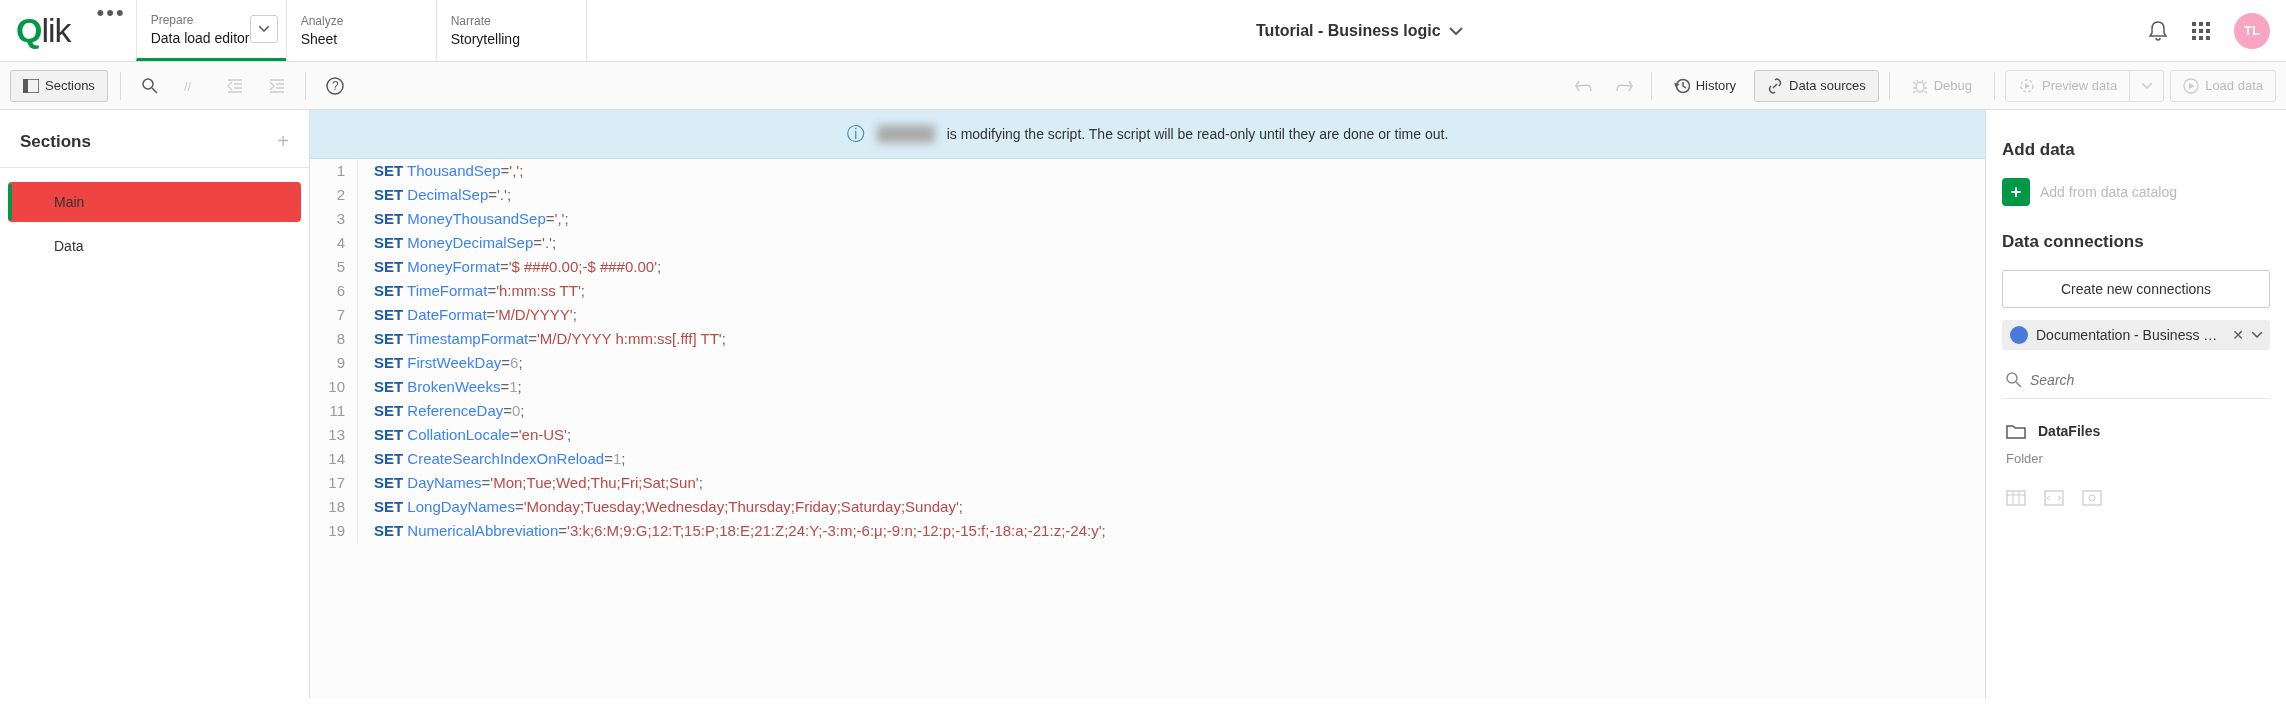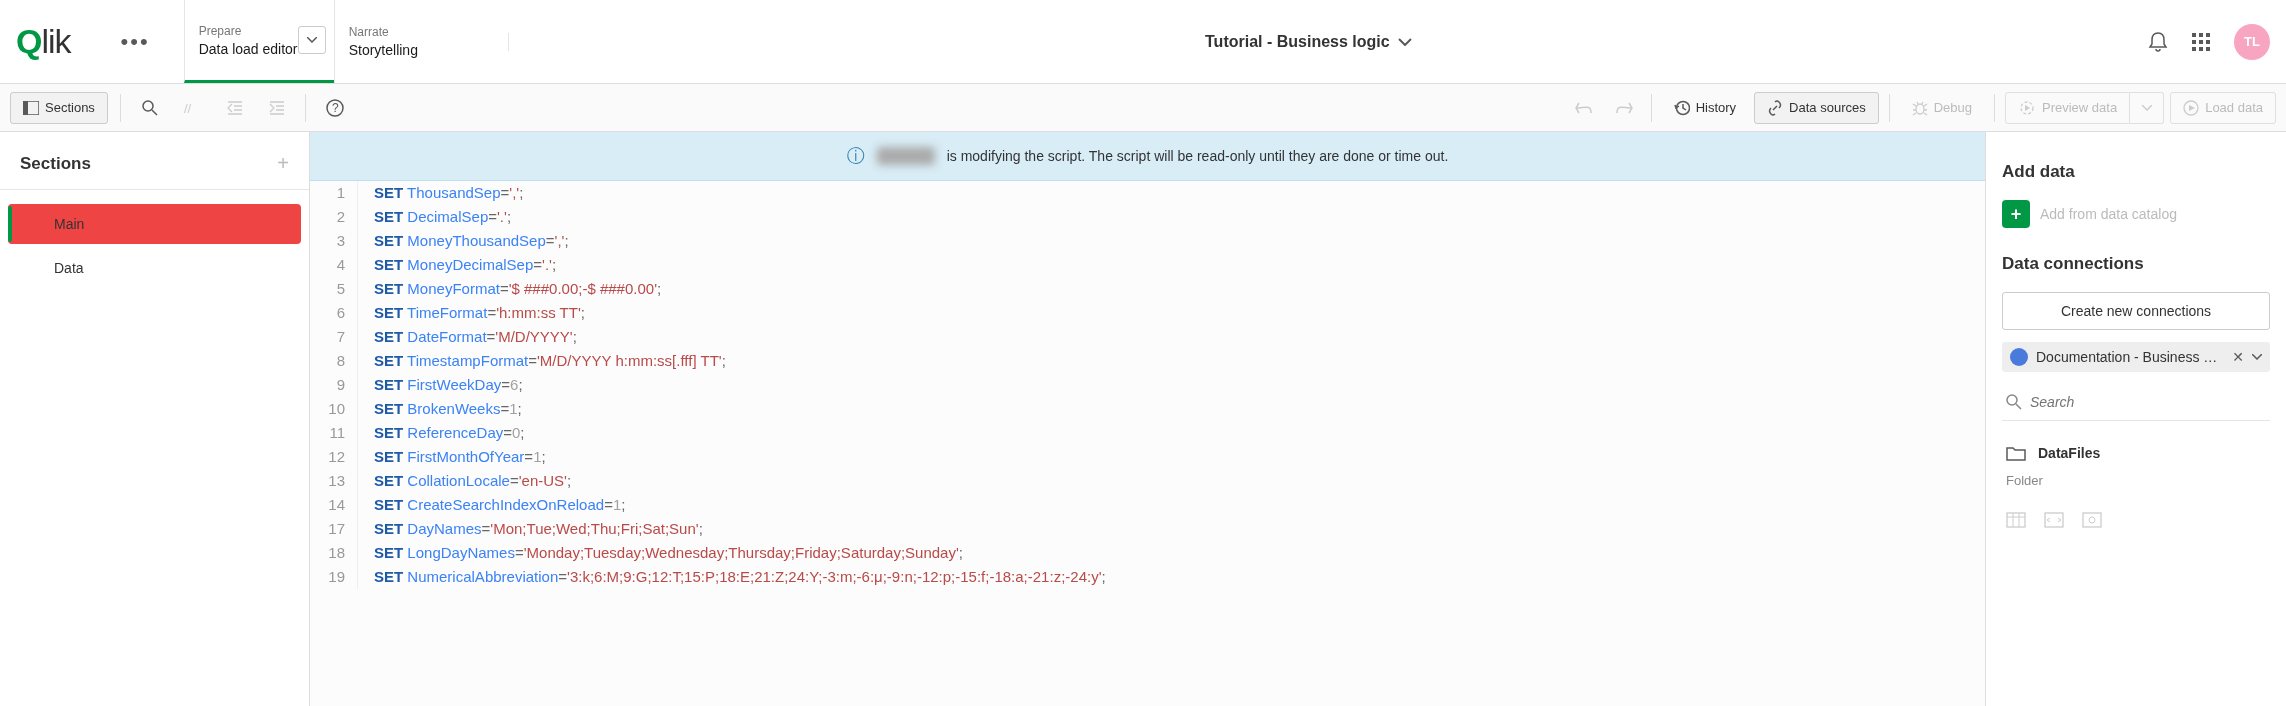--- a/index.html
+++ b/index.html
@@ -1,19 +1,19 @@
 <!DOCTYPE html>
 <html><head>
 <meta charset="utf-8">
 <style>
 * { box-sizing: border-box; margin: 0; padding: 0; font-family: -apple-system, BlinkMacSystemFont, "Segoe UI", Arial, sans-serif; }
 body { width: 2286px; height: 706px; background: #fff; font-size: 14px; color: #333; overflow: hidden; }
 
 
-.header { display: flex; align-items: center; height: 84px; border-bottom: 1px solid #ddd; gap: 24px; }
+.header { display: flex; height: 62px; border-bottom: 1px solid #ddd; }
 .logo { display: flex; align-items: center; padding: 0 16px; }
 .logo-text { font-size: 34px; font-weight: 400; letter-spacing: -1px; }
 .logo-text .q { color: #009845; font-weight: bold; }
 .more-btn { padding: 0 10px; font-size: 22px; letter-spacing: 2px; color: #595959; cursor: pointer; }
 .nav-tabs { display: flex; height: 100%; }
 .nav-tab { display: flex; flex-direction: column; justify-content: center; padding: 0 14px; border-left: 1px solid #e5e5e5; min-width: 150px; position: relative; }
 .nav-tab.active { border-bottom: 3px solid #009845; }
 .nav-tab .nav-label { font-size: 12px; color: #777; }
 .nav-tab .nav-value { font-size: 14px; color: #1a1a1a; margin-top: 3px; font-weight: 500; }
 .nav-tab .chev { position: absolute; right: 8px; width: 28px; height: 28px; border: 1px solid #ccc; border-radius: 3px; display: flex; align-items: center; justify-content: center; font-size: 12px; }
@@ -97,20 +97,24 @@
         <span class="nav-label">Prepare</span>
         <span class="nav-value">Data load editor</span>
       </div>
       <div class="chev">
         <svg width="10" height="6">
             <path d="M0 0 L5 5 L10 0" stroke="#595959" fill="none" stroke-width="1.5"></path>
           </svg>
       </div>
     </div>
     <div class="nav-tab">
+      <span class="nav-label">Analyze</span>
+      <span class="nav-value">Sheet</span>
+    </div>
+    <div class="nav-tab">
       <span class="nav-label">Narrate</span>
       <span class="nav-value">Storytelling</span>
     </div>
   </div>
   <div class="header-center">
     <span class="app-title">Tutorial - Business logic</span>
     <span>
       <svg width="14" height="8">
           <path d="M1 1 L7 7 L13 1" stroke="#595959" fill="none" stroke-width="2"></path>
         </svg>
@@ -302,24 +306,20 @@
         </div>
         <div class="code-line">
           <div class="gutter">10</div>
           <div class="code"><span class="kw">SET</span> <span class="var">BrokenWeeks</span><span class="op">=</span><span class="num">1</span><span class="op">;</span></div>
         </div>
         <div class="code-line">
           <div class="gutter">11</div>
           <div class="code"><span class="kw">SET</span> <span class="var">ReferenceDay</span><span class="op">=</span><span class="num">0</span><span class="op">;</span></div>
         </div>
         <div class="code-line">
-          <div class="gutter">12</div>
-          <div class="code"><span class="kw">SET</span> <span class="var">FirstMonthOfYear</span><span class="op">=</span><span class="num">1</span><span class="op">;</span></div>
-        </div>
-        <div class="code-line">
           <div class="gutter">13</div>
           <div class="code"><span class="kw">SET</span> <span class="var">CollationLocale</span><span class="op">=</span><span class="str">'en-US'</span><span class="op">;</span></div>
         </div>
         <div class="code-line">
           <div class="gutter">14</div>
           <div class="code"><span class="kw">SET</span> <span class="var">CreateSearchIndexOnReload</span><span class="op">=</span><span class="num">1</span><span class="op">;</span></div>
         </div>
         <div class="code-line">
           <div class="gutter">17</div>
           <div class="code"><span class="kw">SET</span> <span class="var">DayNames</span><span class="op">=</span><span class="str">'Mon;Tue;Wed;Thu;Fri;Sat;Sun'</span><span class="op">;</span></div>

